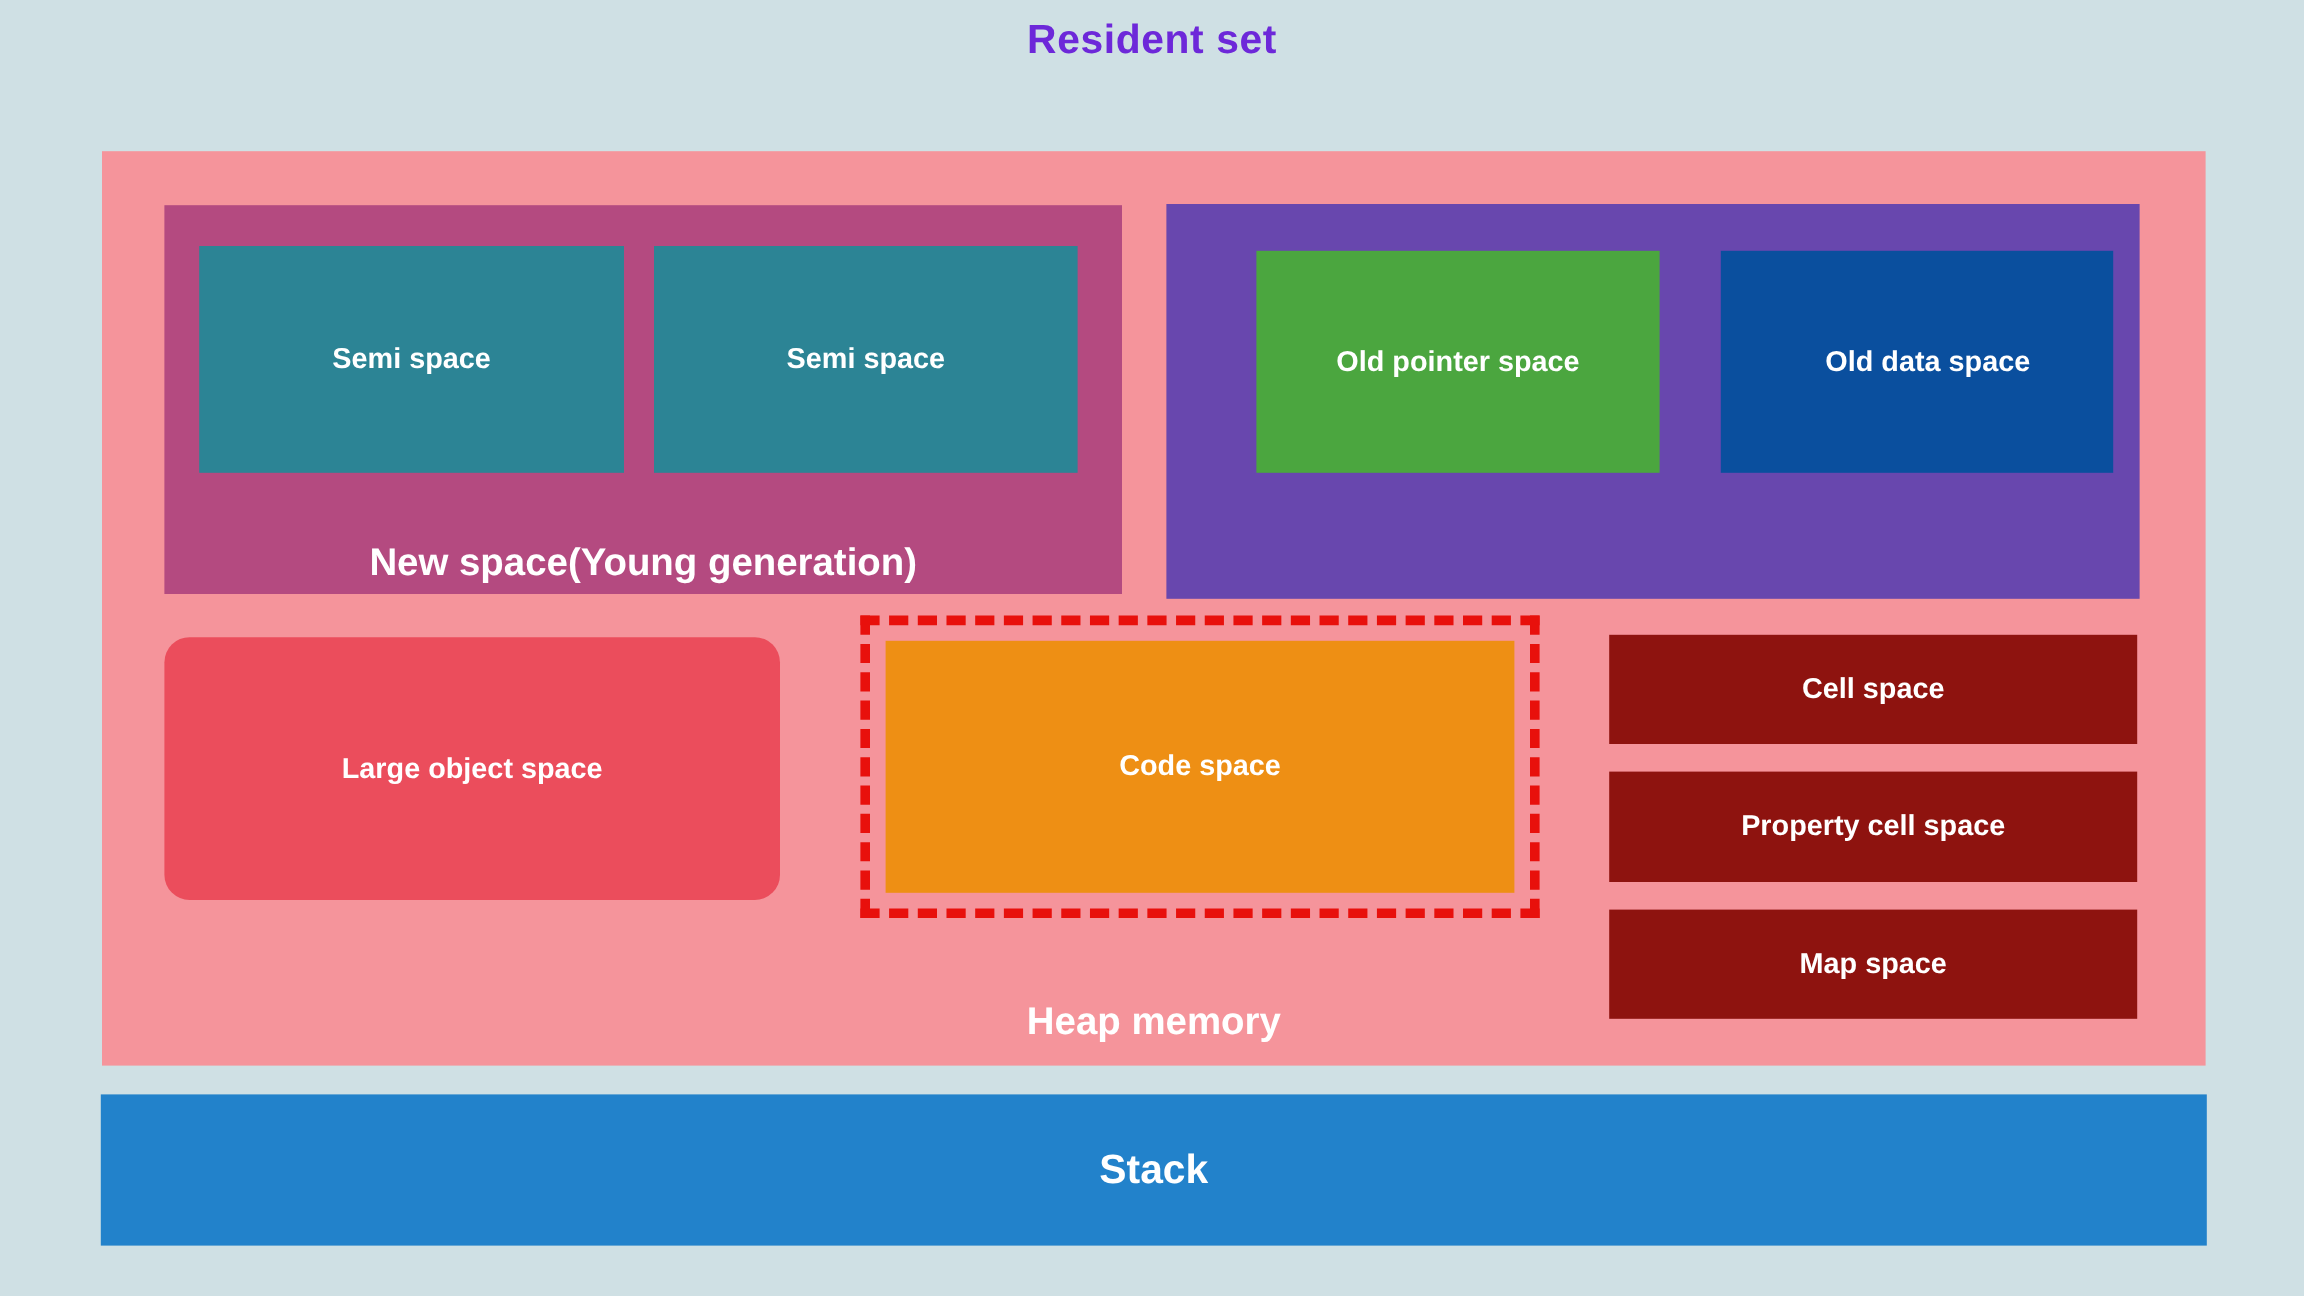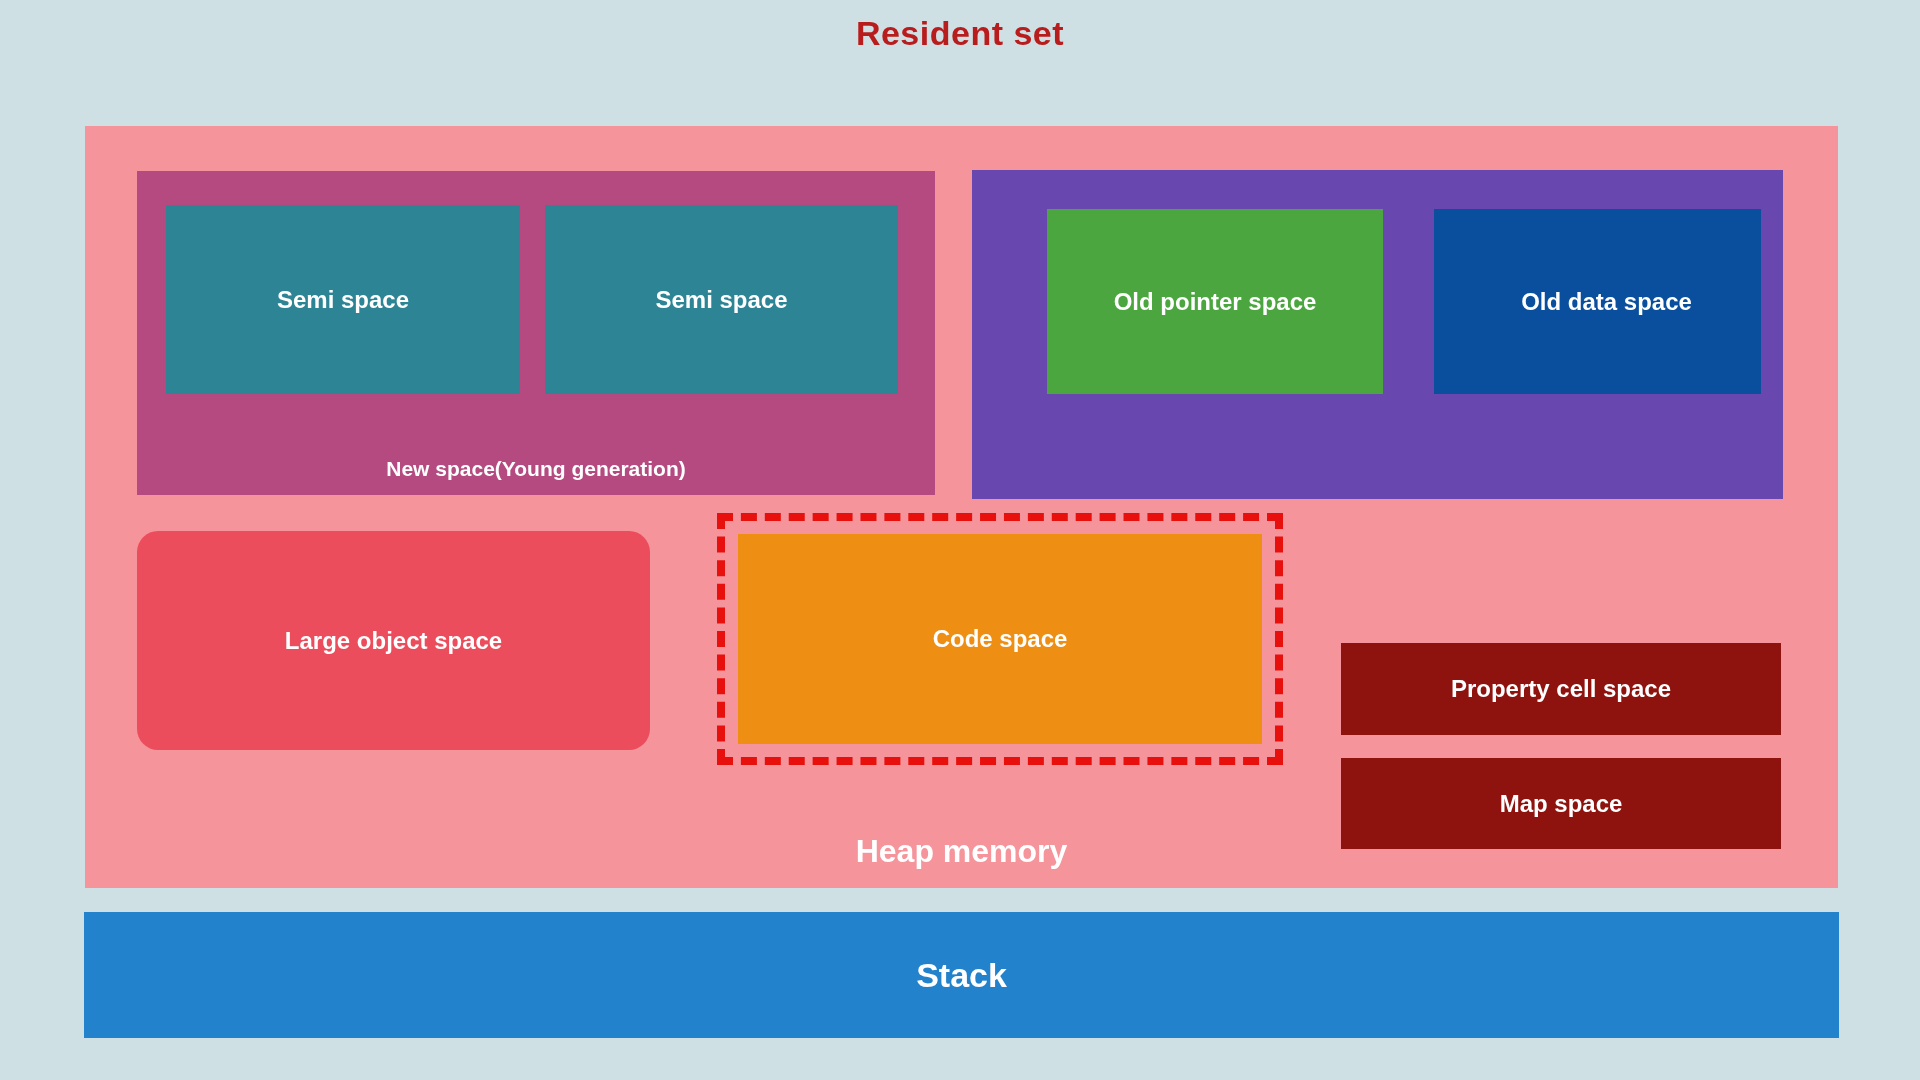--- a/index.html
+++ b/index.html
@@ -8,31 +8,31 @@
     background:#cfe0e4;
     font-family:"Liberation Sans",sans-serif;
     font-weight:bold;
   }
   .abs{position:absolute;box-sizing:border-box;}
   .center{display:flex;align-items:center;justify-content:center;}
   .wlabel{color:#ffffff;font-weight:bold;}
 
   #page-title{
     left:0;right:0;top:14px;text-align:center;
-    font-size:34px;color:#b91c1c;letter-spacing:0.5px;
+    font-size:34px;color:#6d28d9;letter-spacing:0.5px;
   }
 
   
   #heap{left:85px;top:126px;width:1753px;height:762px;background:#f5949b;}
 
   
   #new-space{left:52px;top:45px;width:798px;height:324px;background:#b44a80;}
   #semi-space-1{left:29px;top:34px;width:354px;height:189px;background:#2c8495;font-size:24px;}
   #semi-space-2{left:408px;top:34px;width:353px;height:189px;background:#2c8495;font-size:24px;}
-  .gen-label{left:0;right:0;top:223px;bottom:0;font-size:21px;margin-top:48px;}
+  .gen-label{left:0;right:0;top:223px;bottom:0;font-size:32px;margin-top:48px;}
 
   
   #old-space{left:887px;top:44px;width:811px;height:329px;background:#6847ae;}
   #old-pointer-space{left:75px;top:39px;width:336px;height:185px;background:#4ba63f;font-size:24px;}
   #old-data-space{left:462px;top:39px;width:327px;height:185px;background:#0a4f9e;font-size:24px;padding-left:18px;}
   #old-space .gen-label{top:224px;}
 
   
   #large-object-space{left:52px;top:405px;width:513px;height:219px;background:#eb4d5c;font-size:24px;border-radius:21px;}
   #code-space-highlight{
@@ -69,19 +69,20 @@
     <div class="abs center wlabel" id="old-pointer-space">Old pointer space</div>
     <div class="abs center wlabel" id="old-data-space">Old data space</div>
   </div>
 
   <div class="abs center wlabel" id="large-object-space">Large object space</div>
 
   <div class="abs" id="code-space-highlight">
     <div class="center wlabel" id="code-space">Code space</div>
   </div>
 
+  <div class="abs center wlabel aux-space" id="cell-space">Cell space</div>
   <div class="abs center wlabel aux-space" id="property-cell-space">Property cell space</div>
   <div class="abs center wlabel aux-space" id="map-space">Map space</div>
 
   <div class="abs wlabel" id="heap-label">Heap memory</div>
 </div>
 
 <div class="abs center wlabel" id="stack">Stack</div>
 
 </body></html>

